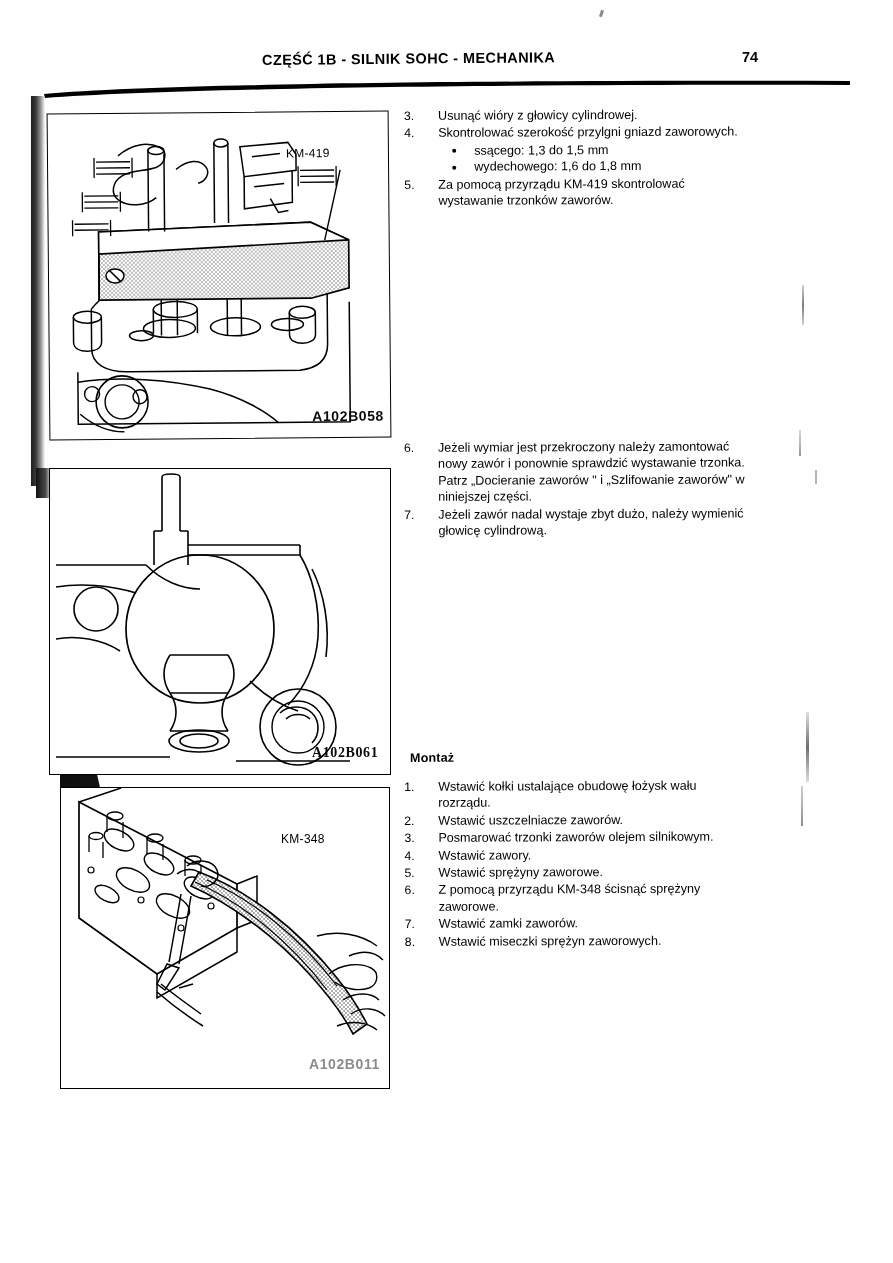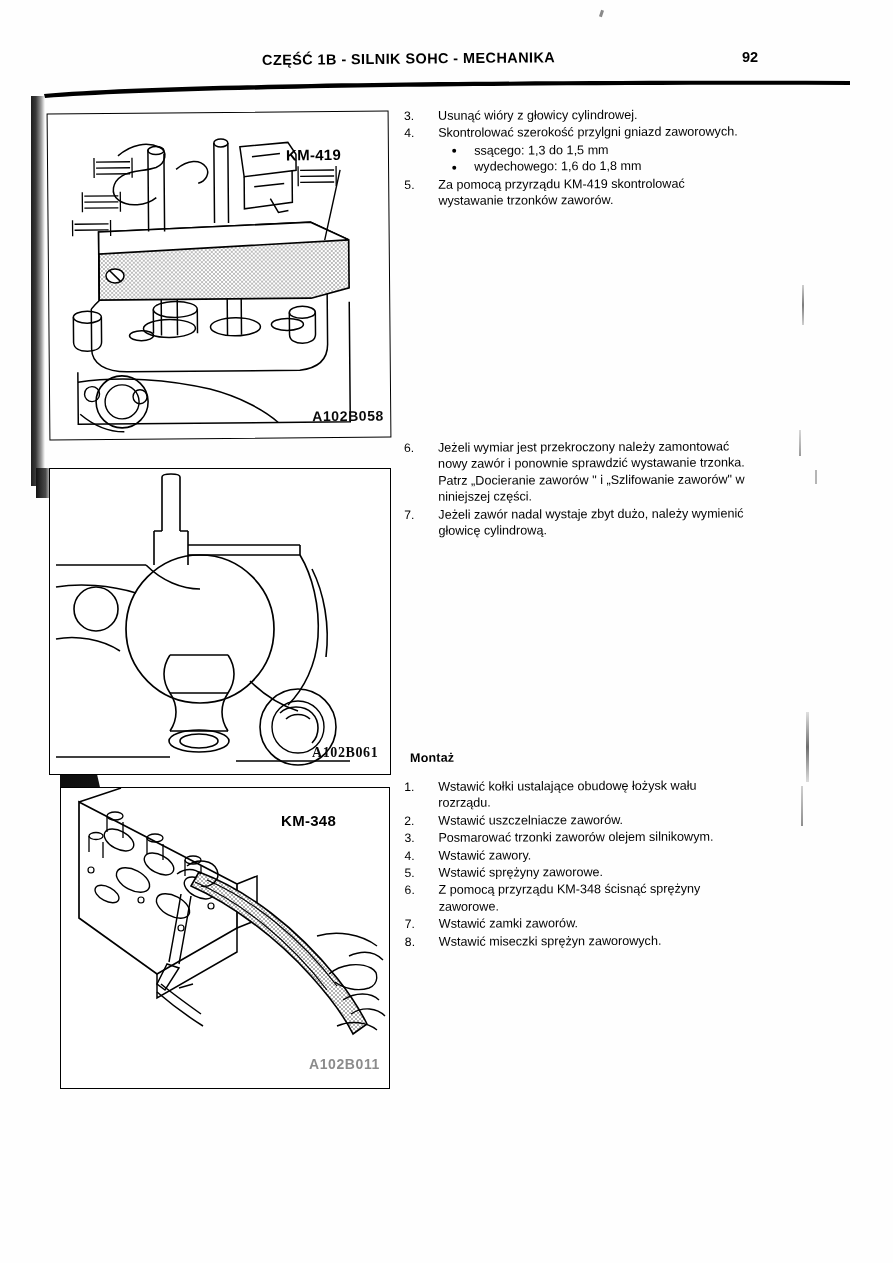--- a/index.html
+++ b/index.html
@@ -133,22 +133,22 @@
     position: absolute;
     font-size: 14px;
     font-weight: 700;
     letter-spacing: 0.6px;
     color: #0a0a0a;
   }
   .fig-code.faded { color: #5f5f5f; opacity: .72; }
 
   .km-label {
     position: absolute;
-    font-size: 15px;
-    font-weight: 700;
+    font-size: 12px;
+    font-weight: 400;
     letter-spacing: 0.3px;
     color: #000;
   }
 
   
   .text-col { position: absolute; left: 396px; width: 470px; }
   .block-a { top: 108px; }
   .block-b { top: 440px; }
   .block-c { top: 751px; }
 
@@ -207,21 +207,21 @@
 
 <div class="scan-noise-top"></div>
 <div class="scan-noise-right-a"></div>
 <div class="scan-noise-right-b"></div>
 <div class="scan-noise-right-c"></div>
 <div class="scan-noise-right-d"></div>
 <div class="scan-noise-right-e"></div>
 
 <div class="header">
   <div class="header-title">CZĘŚĆ 1B - SILNIK SOHC - MECHANIKA</div>
-  <div class="header-page">92</div>
+  <div class="header-page">74</div>
 </div>
 <div class="header-rule">
   <svg width="810" height="18" viewBox="0 0 810 18">
     <path d="M2 14 C 120 4, 430 0, 808 1 L808 5 C 430 4, 122 9, 3 18 Z" fill="#000"></path>
   </svg>
 </div>
 
 <div class="binding-shadow"></div>
 <div class="binding-shadow-2"></div>
 <div class="binding-shadow-3"></div>
@@ -408,21 +408,21 @@
       <path d="M118 200 L132 196"></path>
 
       <path d="M256 148 C276 142 300 146 316 158" stroke-width="1.4"></path>
       <path d="M288 168 C302 162 314 164 322 172" stroke-width="1.4"></path>
       <path d="M268 186 C280 176 298 174 310 180 C318 184 318 196 308 200 C296 204 282 200 274 194" stroke-width="1.4"></path>
       <path d="M282 212 C294 204 310 204 318 212" stroke-width="1.4"></path>
       <path d="M290 226 C302 218 316 220 324 228" stroke-width="1.4"></path>
       <path d="M276 238 C290 232 306 234 316 242" stroke-width="1.4"></path>
     </g>
   </svg>
-  <div class="km-label" style="left: 220px; top: 24px;">KM-348</div>
+  <div class="km-label" style="left: 220px; top: 44px;">KM-348</div>
   <div class="fig-code faded" style="left: 248px; top: 268px;">A102B011</div>
 </div>
 
 <div class="text-col block-a skew-a">
   <ol class="steps">
     <li>
       <span class="num">3.</span>
       <span class="line">Usunąć wióry z głowicy cylindrowej.</span>
     </li>
     <li>

